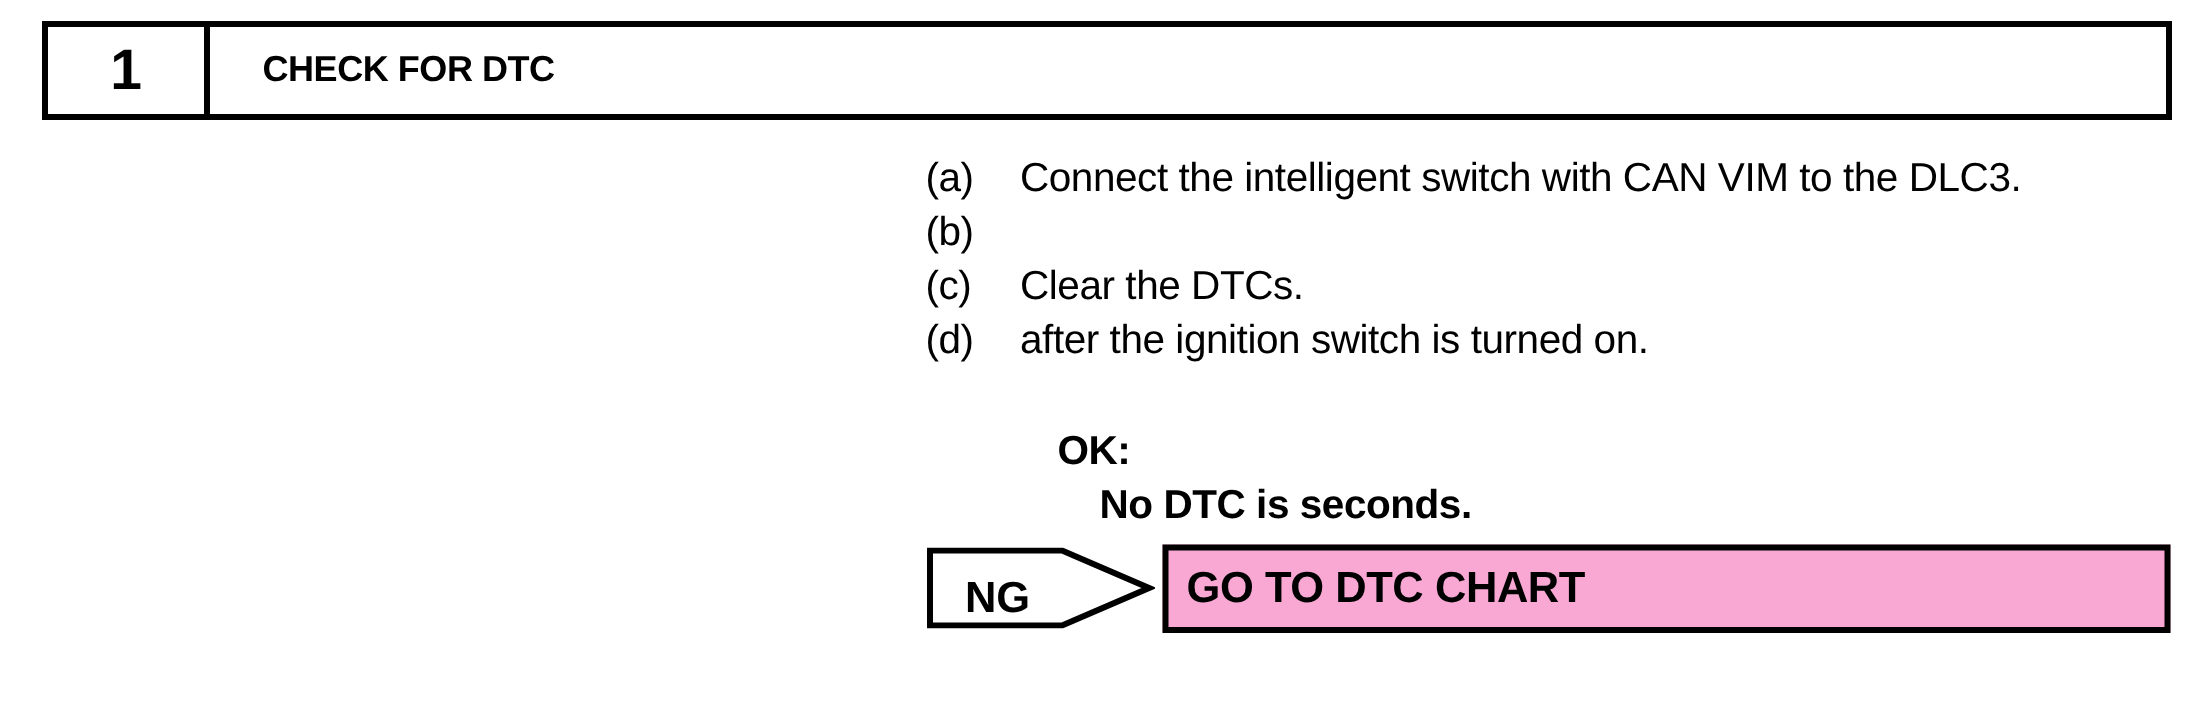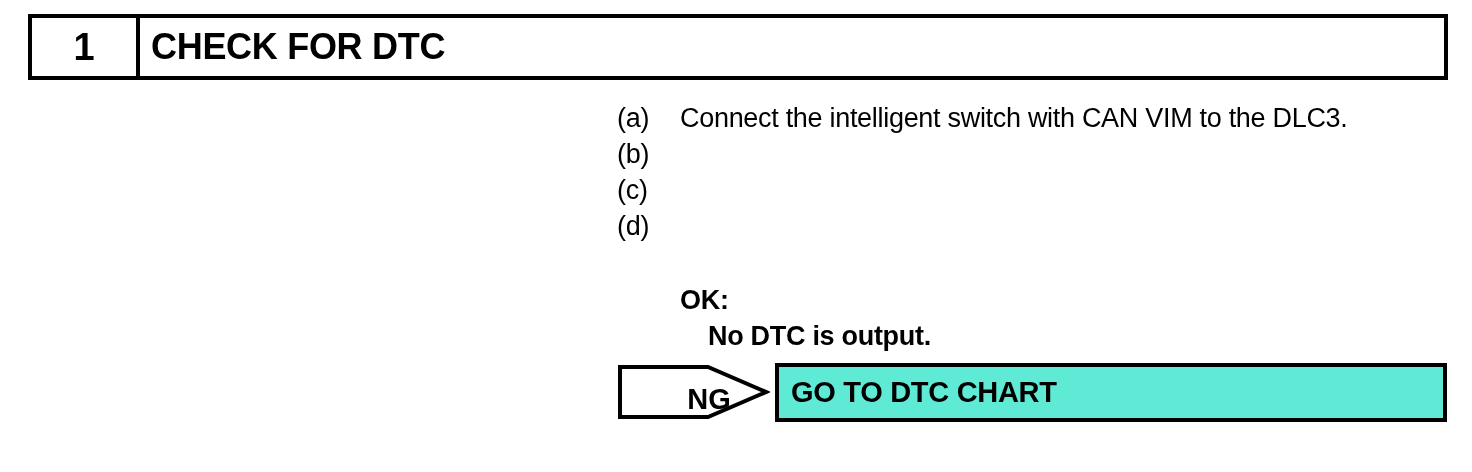--- a/index.html
+++ b/index.html
@@ -37,42 +37,43 @@
     align-items: center;
     justify-content: center;
     font-size: 38px;
     font-weight: bold;
   }
   .step-title-cell {
     flex: 1;
     display: flex;
     align-items: center;
     padding-left: 11px;
-    font-size: 36px;
+    font-size: 24px;
     font-weight: bold;
     letter-spacing: -0.3px;
     white-space: nowrap;
+    margin-left: 24px;
   }
 
   
   .instructions {
     position: absolute;
     left: 617px;
     top: 100px;
     font-size: 27px;
     line-height: 36px;
     letter-spacing: -0.3px;
   }
   .step-row { display: flex; }
   .step-label { flex: 0 0 63px; }
   .step-lines { white-space: nowrap; }
 
   .ok-block {
     position: absolute;
-    left: 617px;
+    left: 642px;
     top: 282px;
     font-size: 27px;
     line-height: 36px;
     letter-spacing: -0.3px;
     font-weight: bold;
   }
   .ok-label  { margin-left: 63px; }
   .ok-result { margin-left: 91px; white-space: nowrap; }
 
   
@@ -88,38 +89,37 @@
     position: absolute;
     left: 0;
     top: 0;
     width: 94px;
     height: 68px;
     display: flex;
     align-items: center;
     justify-content: center;
     font-size: 29px;
     font-weight: bold;
-    margin-left: 44px;
   }
   .action-box {
     position: absolute;
     left: 775px;
     top: 363px;
     width: 672px;
     height: 59px;
     border: 4px solid #000;
     box-sizing: border-box;
     display: flex;
     align-items: center;
     padding-left: 12px;
     font-size: 29px;
     font-weight: bold;
     letter-spacing: -0.3px;
     white-space: nowrap;
-    background: #5eead4;
+    background: #f9a8d4;
   }
 </style>
 </head>
 <body>
 
 <div class="page">
 
   <div class="step-header">
     <div class="step-number-cell">1</div>
     <div class="step-title-cell">CHECK FOR DTC</div>
@@ -130,31 +130,35 @@
         <div class="step-label">(a)</div>
         <div class="step-lines">
           <div>Connect the intelligent switch with CAN VIM to the DLC3.</div>
         </div>
       </div>
       <div class="step-row">
         <div class="step-label">(b)</div>
       </div>
       <div class="step-row">
         <div class="step-label">(c)</div>
+        <div class="step-lines">
+          <div>Clear the DTCs.</div>
+        </div>
       </div>
       <div class="step-row">
         <div class="step-label">(d)</div>
         <div class="step-lines">
+          <div>after the ignition switch is turned on.</div>
         </div>
       </div>
     </div>
 
   <div class="ok-block">
     <div class="ok-label">OK:</div>
-    <div class="ok-result">No DTC is output.</div>
+    <div class="ok-result">No DTC is seconds.</div>
   </div>
 
   <div class="ng-arrow">
     <svg width="152" height="54" viewBox="0 0 152 54">
       <polygon points="2,2 90,2 148,27 90,52 2,52" fill="#ffffff" stroke="#000000" stroke-width="4" stroke-linejoin="miter"></polygon>
     </svg>
     <span class="ng-text">NG</span>
   </div>
 
   <div class="action-box">

